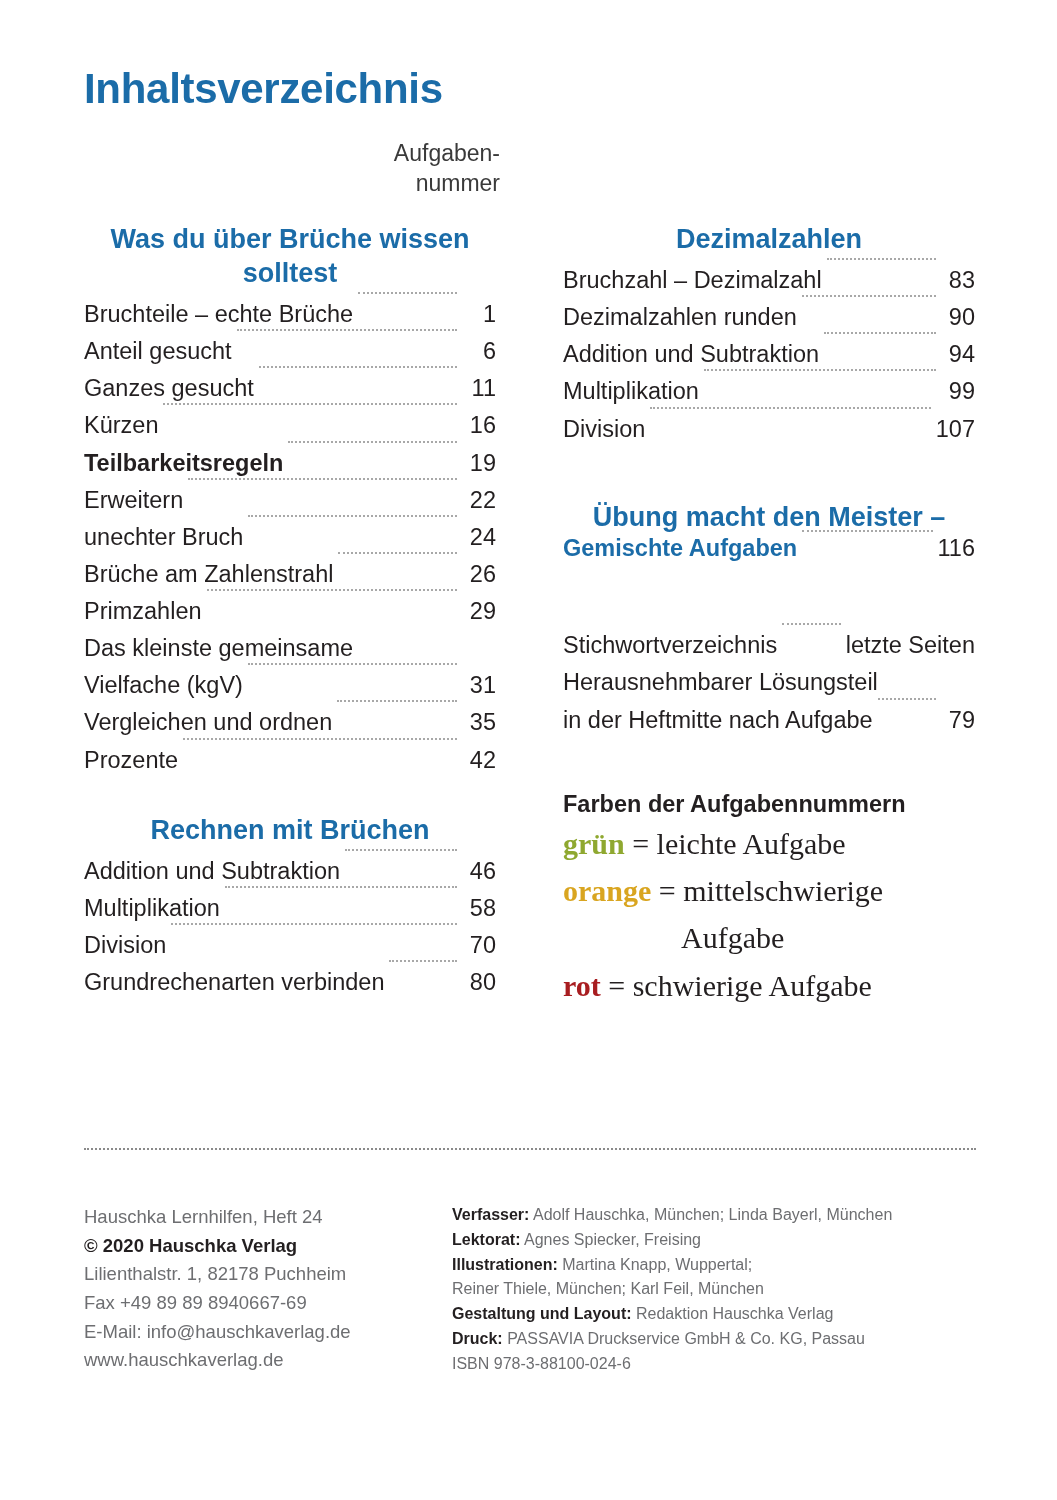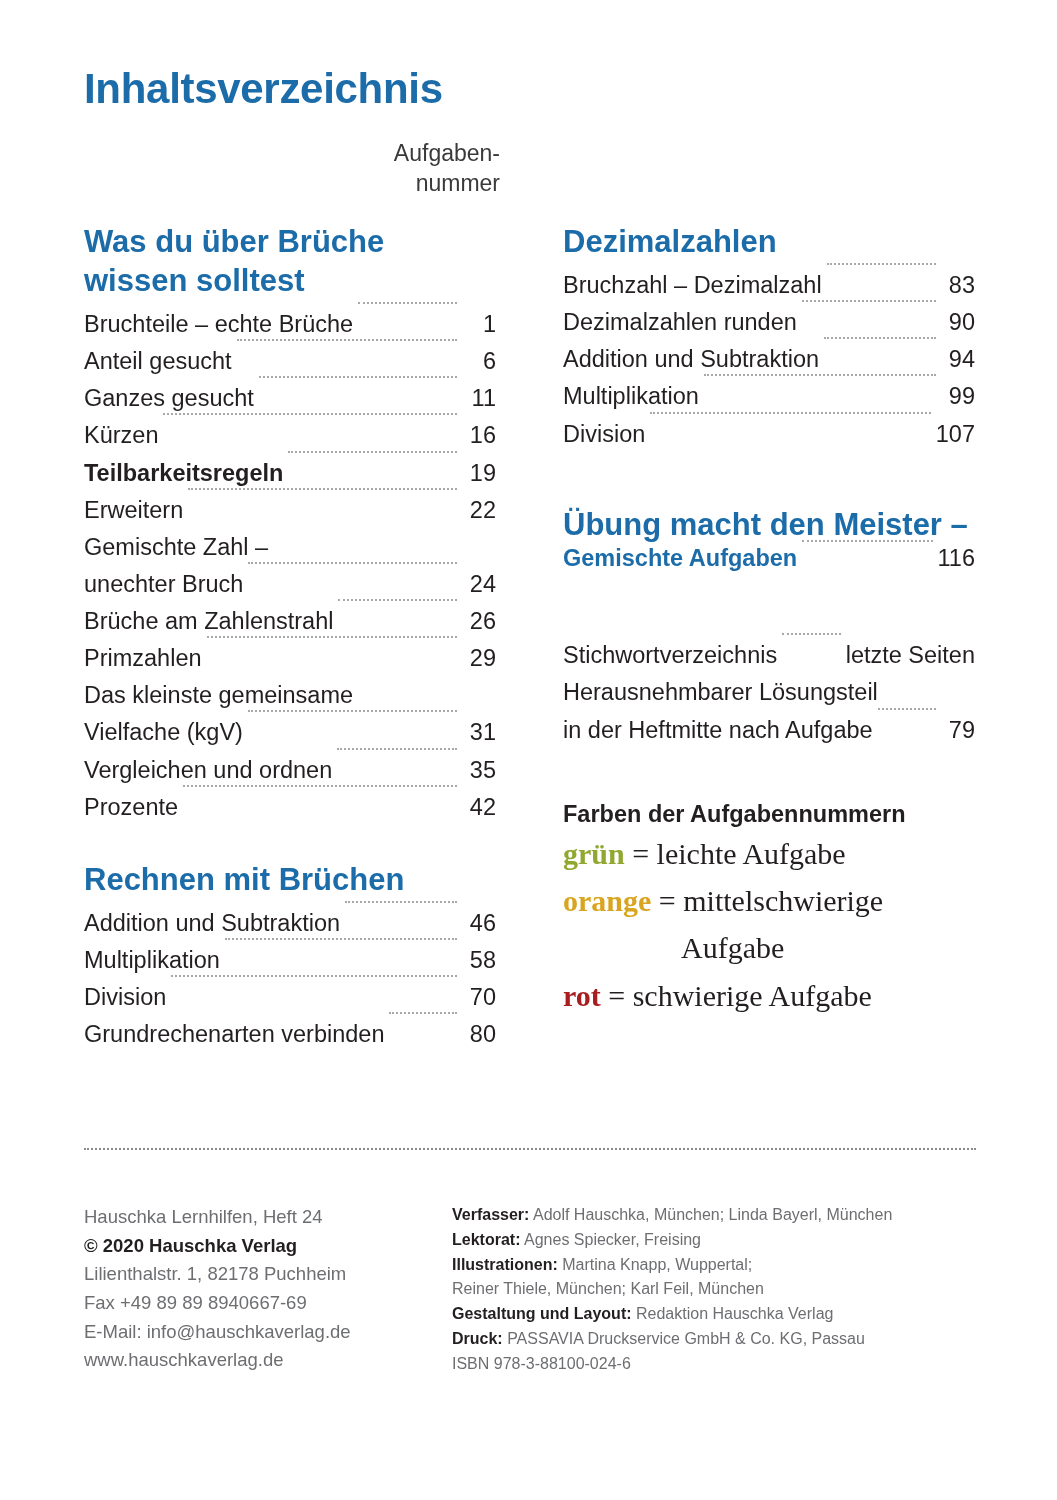--- a/index.html
+++ b/index.html
@@ -24,22 +24,22 @@
     text-align:right;font-size:23px;color:#3a3a3a;line-height:1.32;
     font-weight:normal;
   }
 
   
   .col{position:absolute;top:222px;}
   .col-left{left:84px;width:412px;}
   .col-right{left:563px;width:412px;}
 
   .sec-head{
-    color:#1b6ca8;font-weight:bold;font-size:31px;
-    line-height:1.26;margin:0 0 6px 0;
+    color:#1b6ca8;font-weight:bold;font-size:27px;
+    line-height:1.26;margin:0 0 6px 0;text-align:center;
   }
   .spacer-lg{height:52px;}
   .spacer-md{height:34px;}
   .spacer-xl{height:64px;}
 
   
   .row{
     display:flex;align-items:flex-start;
     font-size:23.5px;line-height:1.58;color:#231f20;
     font-weight:normal;
@@ -125,23 +125,20 @@
       <span class="label">Teilbarkeitsregeln</span>
       <span class="leader"></span>
       <span class="pg">19</span>
     </div>
     <div class="row">
       <span class="label">Erweitern</span>
       <span class="leader"></span>
       <span class="pg">22</span>
     </div>
 
-    <div class="row cont">
-      <span class="label">Gemischte Zahl –</span>
-    </div>
     <div class="row">
       <span class="label">unechter Bruch</span>
       <span class="leader"></span>
       <span class="pg">24</span>
     </div>
 
     <div class="row">
       <span class="label">Brüche am Zahlenstrahl</span>
       <span class="leader"></span>
       <span class="pg">26</span>

